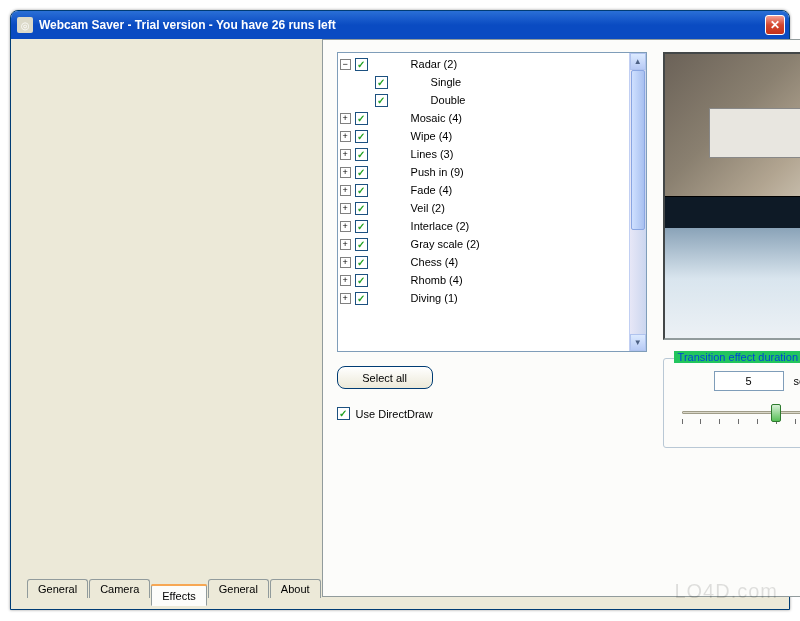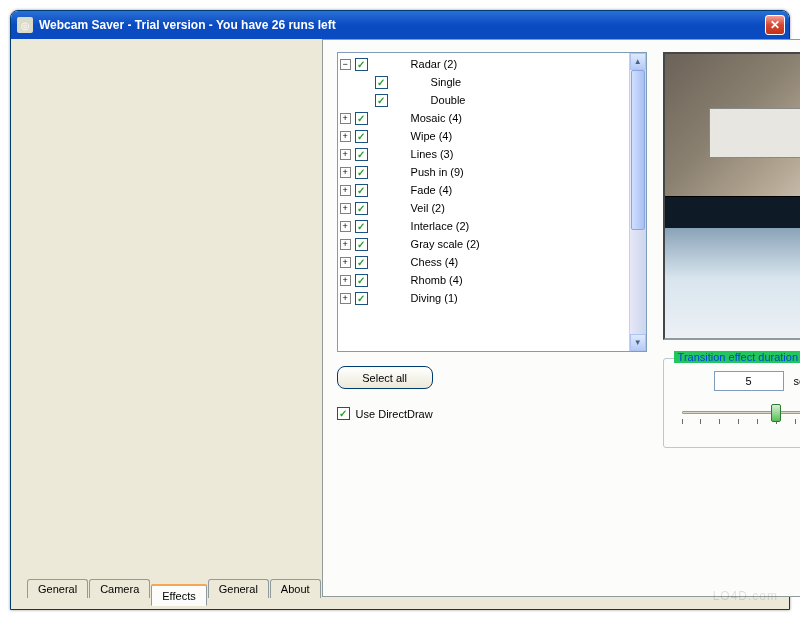--- a/index.html
+++ b/index.html
@@ -305,21 +305,21 @@
   align-items: center;
   padding-top: 12px;
   gap: 10px;
 }
 .footer .spacer { flex: 1; }
 .footer .xp-btn { min-width: 82px; }
 
 .watermark {
   position: absolute;
   right: 22px; bottom: 18px;
-  font-size: 12px;
+  font-size: 20px;
   color: rgba(0,0,0,0.12);
   letter-spacing: 1px;
   pointer-events: none;
 }
 </style>
 </head>
 <body>
 
 <div class="window">
 

